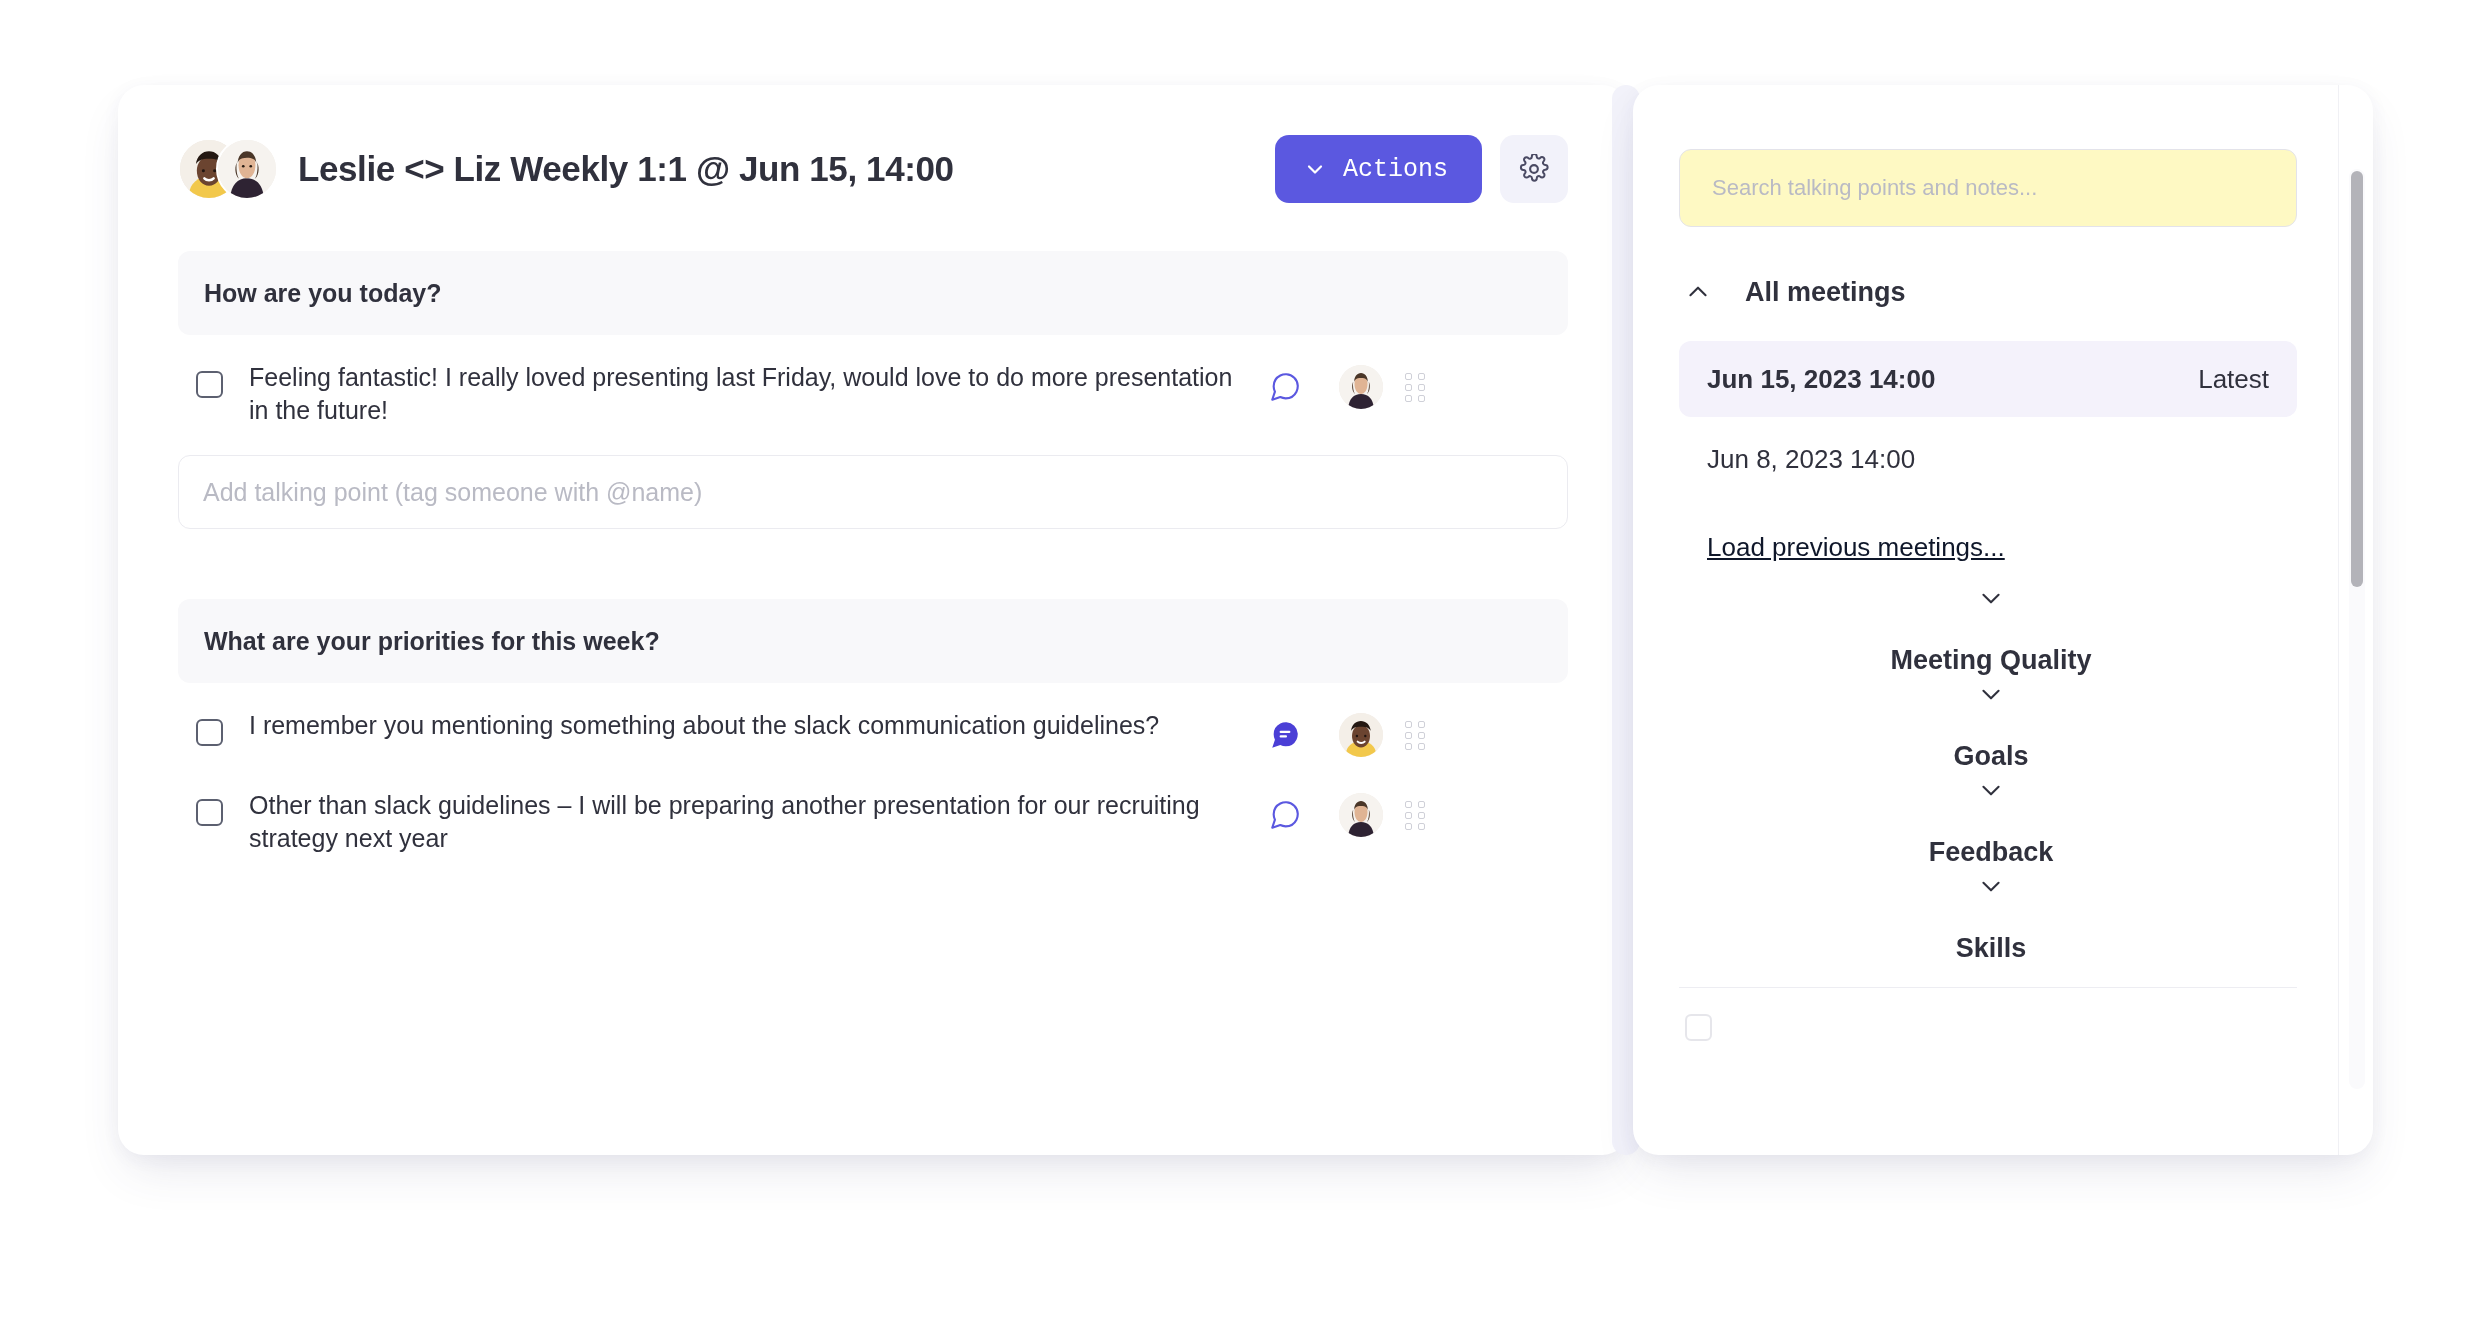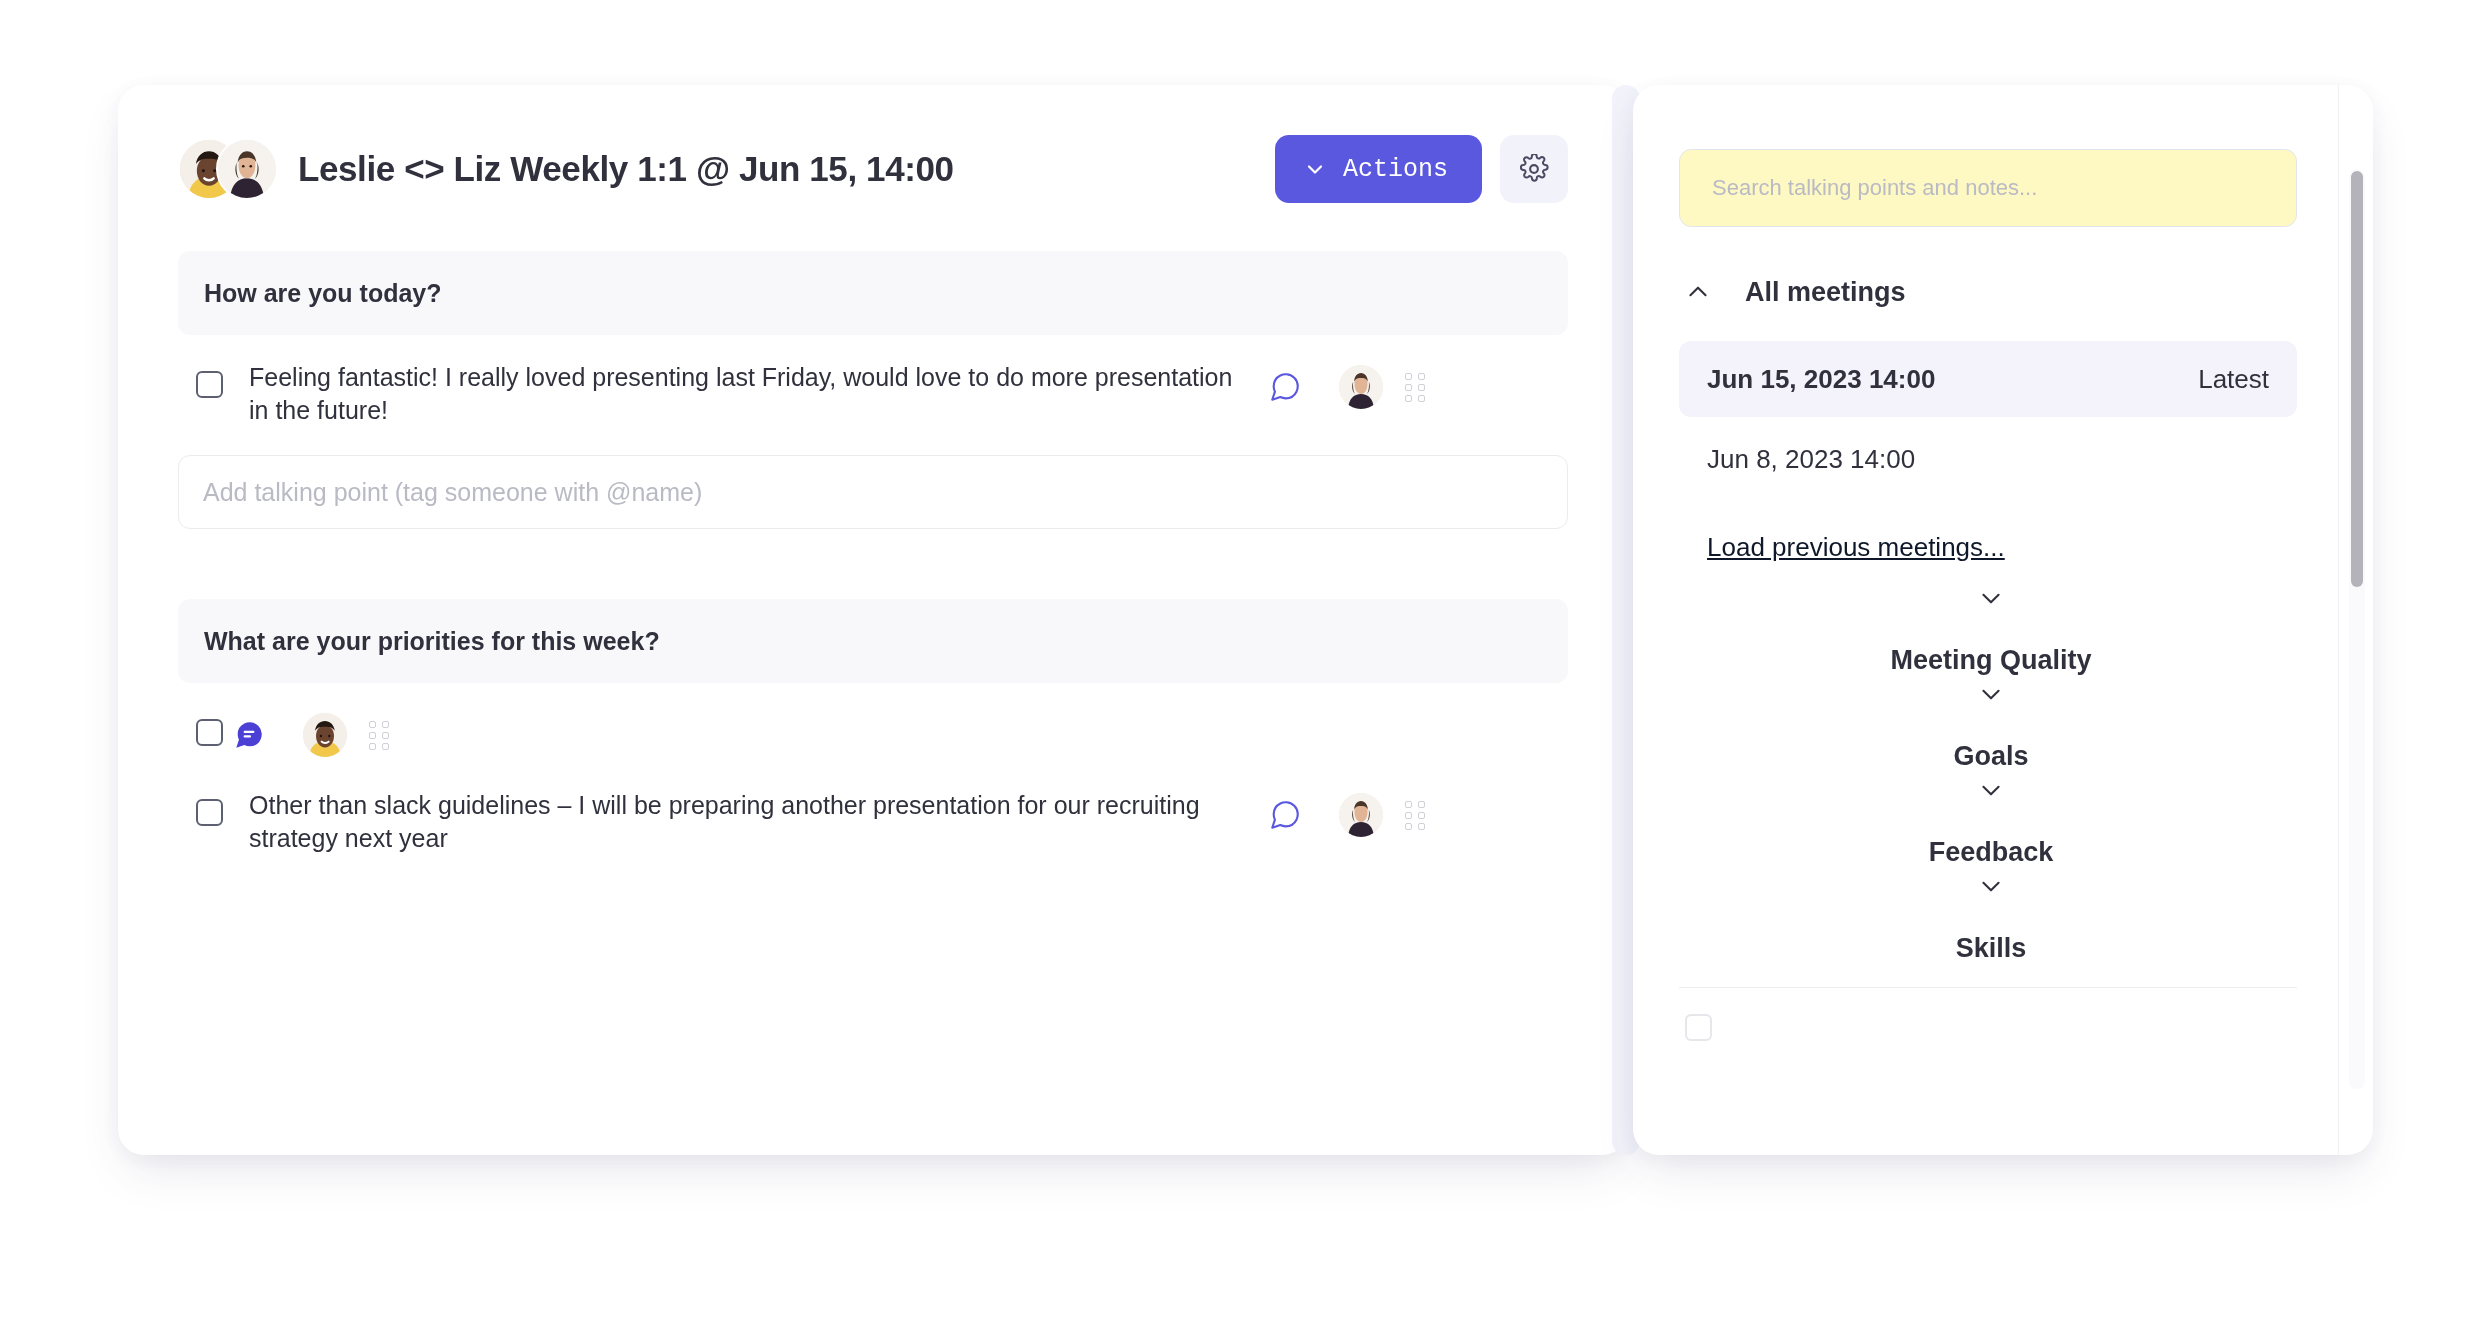--- a/index.html
+++ b/index.html
@@ -482,20 +482,21 @@
 
       <div class="spacer-lg"></div>
 
       
       <div class="section-head">
         <span class="q">What are your priorities for this week?</span>
       </div>
 
       <div class="tp-row">
         <div class="tp-check"></div>
+        <div class="tp-text">I remember you mentioning something about the slack communication guidelines?</div>
         <div class="tp-meta">
           <div class="tp-comment">
             <svg width="34" height="34" viewBox="0 0 24 24" xmlns="http://www.w3.org/2000/svg">
               <path d="M21 11.5a8.38 8.38 0 0 1-.9 3.8 8.5 8.5 0 0 1-7.6 4.7 8.38 8.38 0 0 1-3.8-.9L3 21l1.9-5.7a8.38 8.38 0 0 1-.9-3.8 8.5 8.5 0 0 1 4.7-7.6 8.38 8.38 0 0 1 3.8-.9h.5a8.48 8.48 0 0 1 8 8v.5z" fill="#4b3fd6"></path>
               <rect x="8.2" y="9" width="7.6" height="1.5" rx="0.7" fill="#ffffff"></rect>
               <rect x="8.2" y="12.2" width="5.2" height="1.5" rx="0.7" fill="#ffffff"></rect>
             </svg>
           </div>
           <div class="tp-avatar">
             <svg viewBox="0 0 44 44" xmlns="http://www.w3.org/2000/svg">

